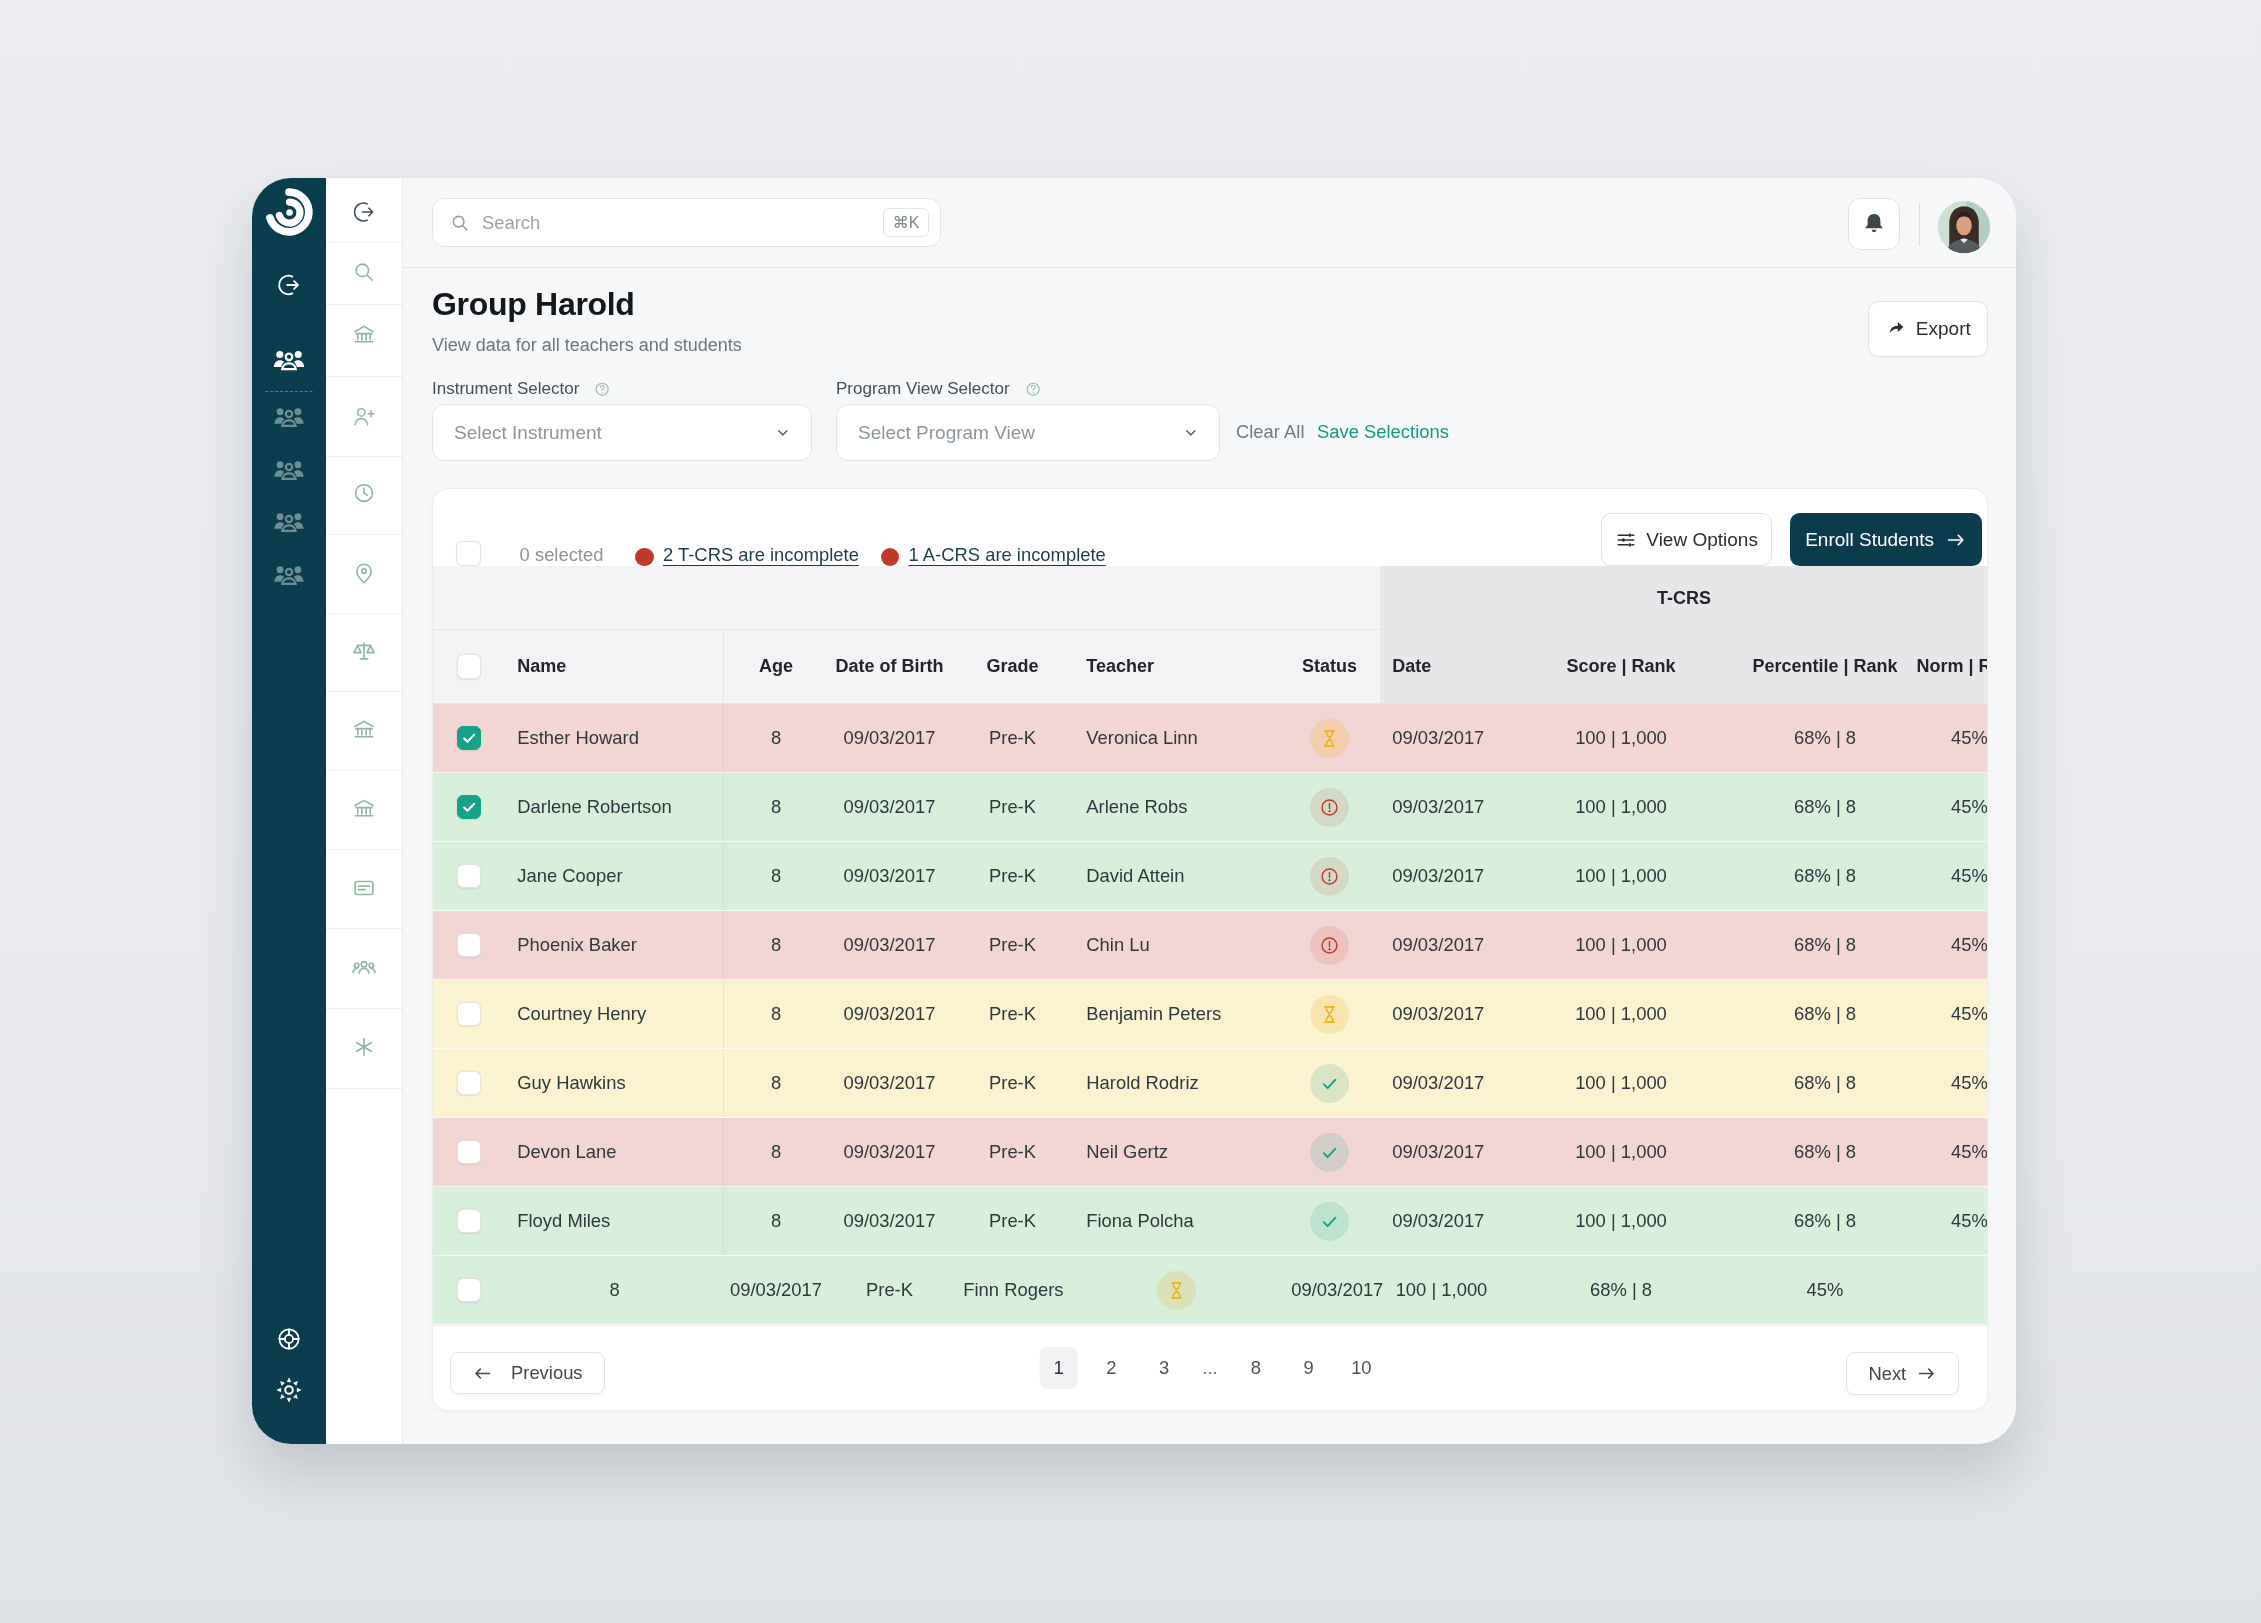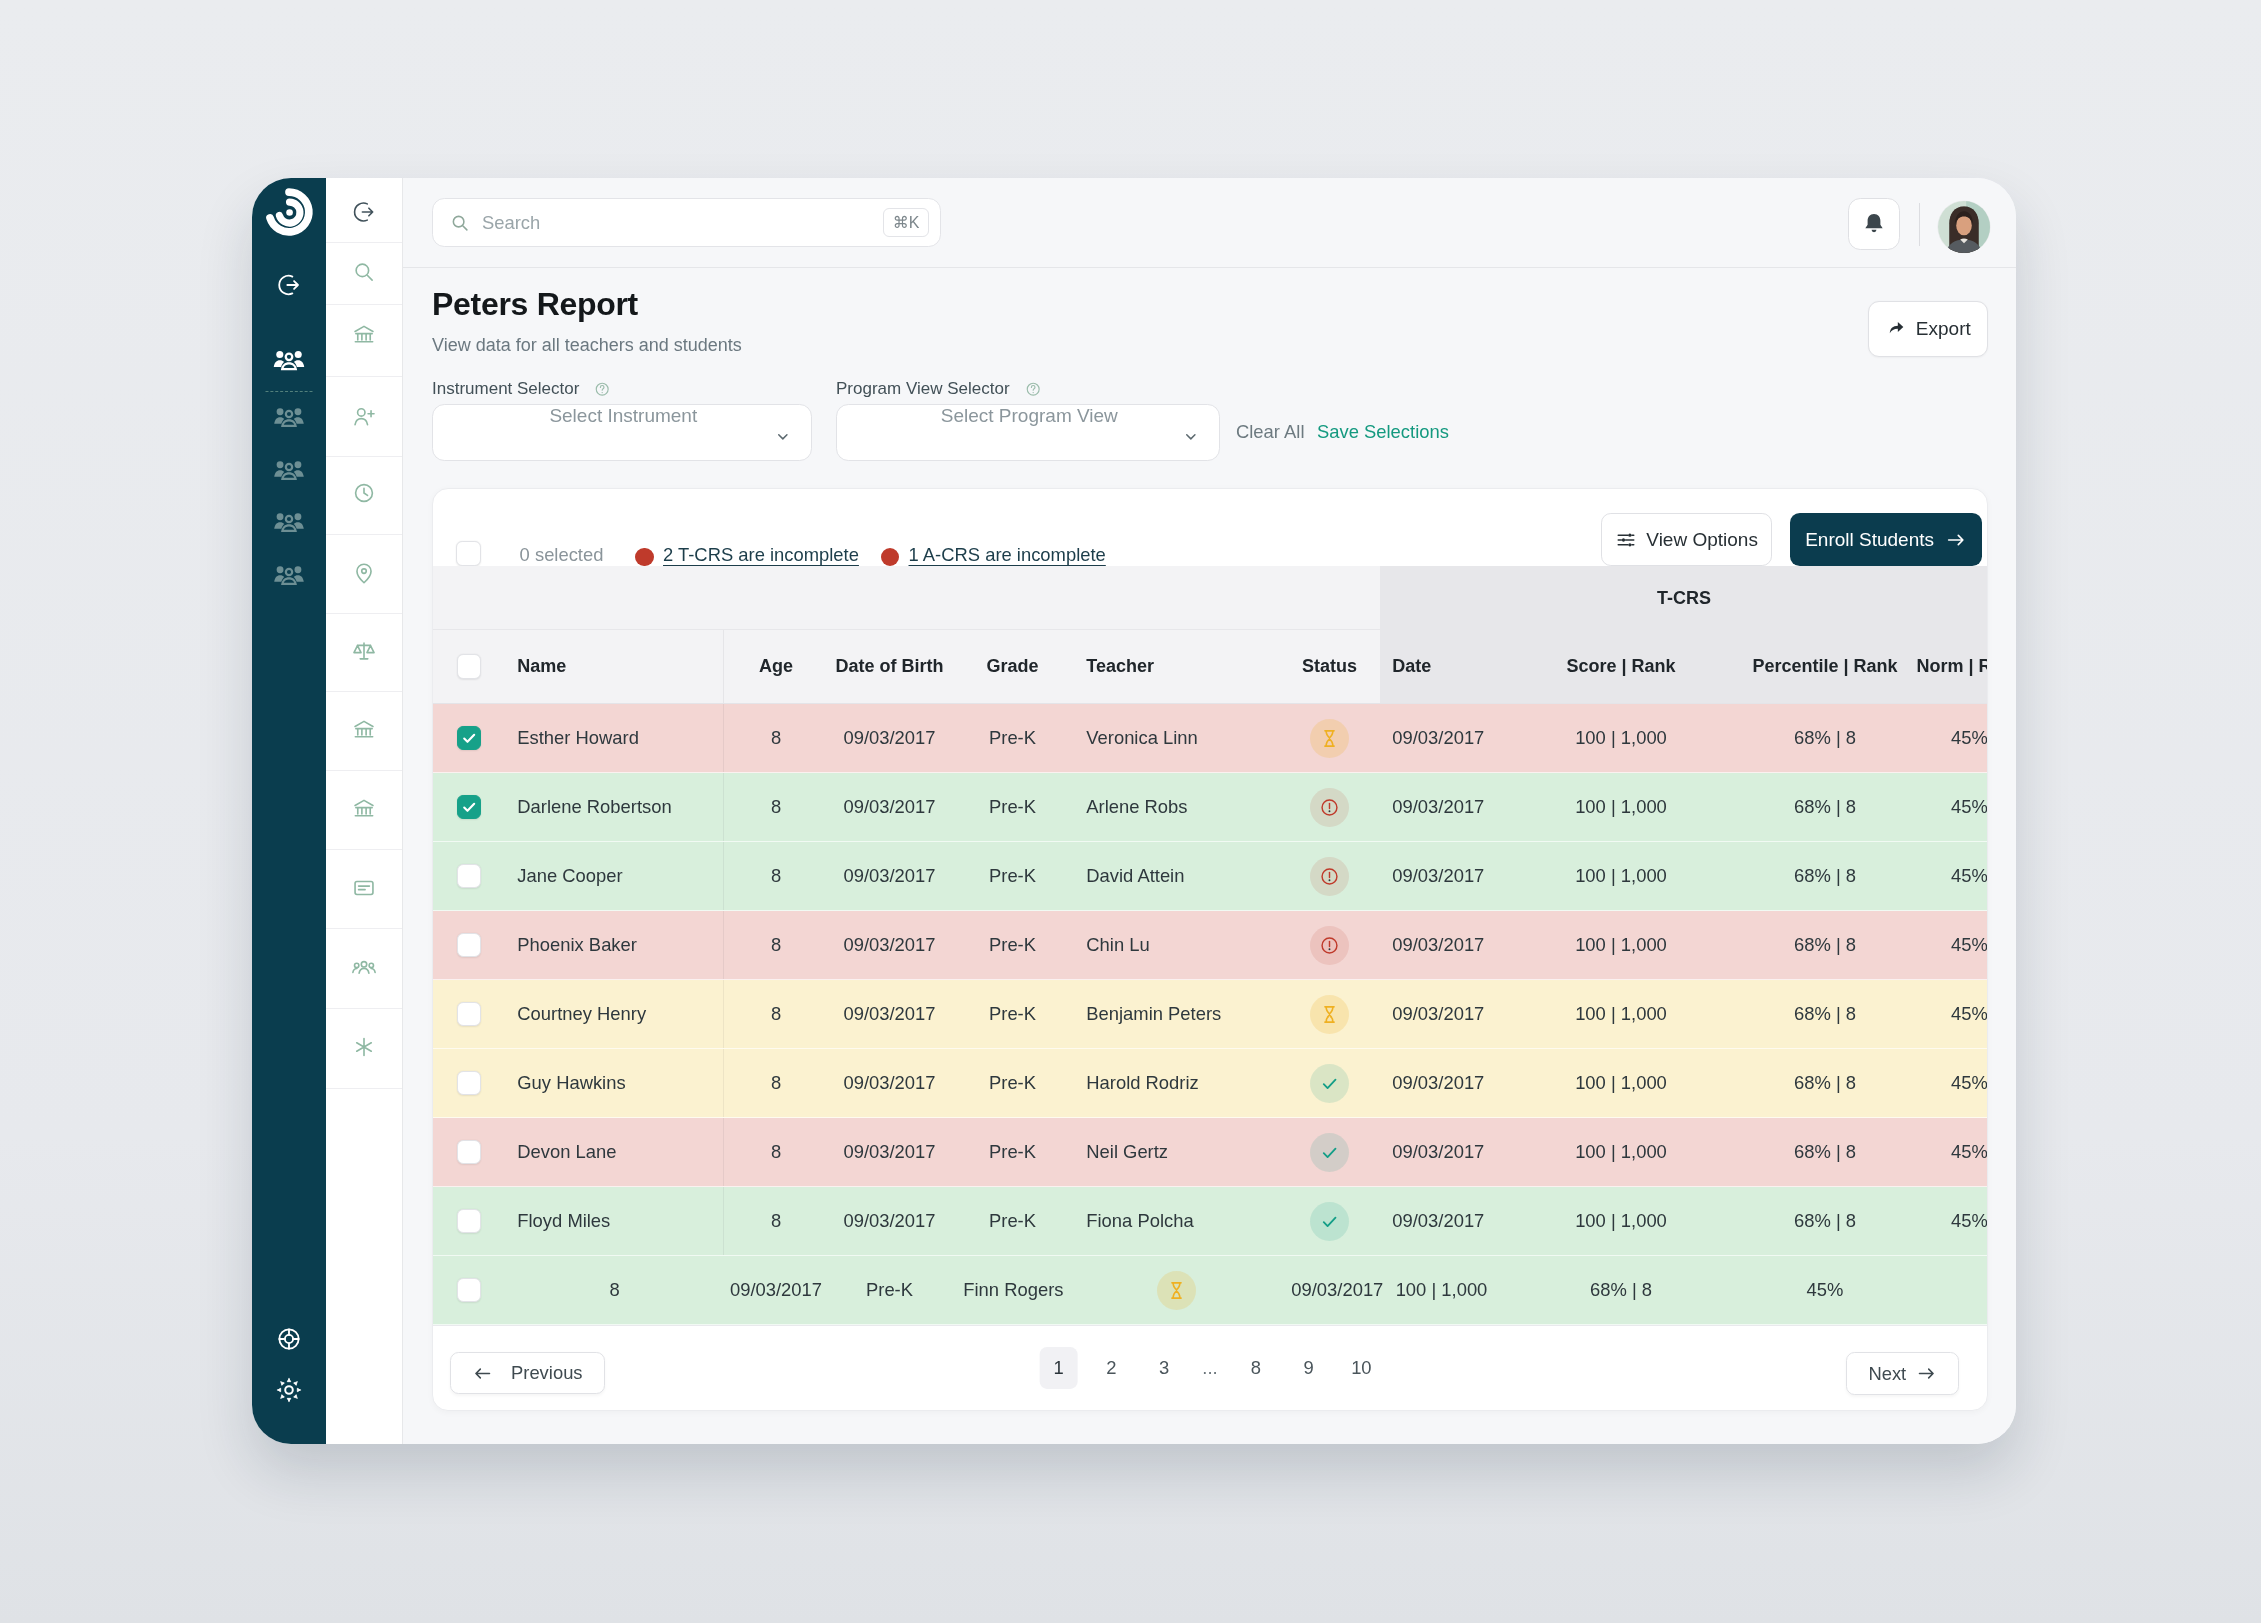--- a/index.html
+++ b/index.html
@@ -49,21 +49,21 @@
     color:#14181b; letter-spacing:-0.3px; }
   .page-subtitle { position:absolute; left:29px; top:157px; font-size:18px; color:#6b7880; }
   .export-btn { position:absolute; left:1465px; top:123px; width:120px; height:56px; background:#fff;
     border:0.9px solid #e0e1e5; border-radius:11px; display:flex; align-items:center; justify-content:center;
     gap:8.6px; font-size:19px; color:#272f34; box-shadow:0 0.6px 1.8px rgba(0,0,0,.04); cursor:pointer; }
 
   .filter-label { position:absolute; top:201px; font-size:17px; color:#425057; display:flex;
     align-items:center; gap:14px;text-align:center; }
   .dropdown { position:absolute; top:226px; height:57px; background:#fff; border:0.9px solid #e2e3e7;
     border-radius:12.3px; display:flex; align-items:center; padding:0 18.4px 0 21px;
-    font-size:19px; color:#8b969c; cursor:pointer;flex-direction:column; }
+    font-size:19px; color:#8b969c; cursor:pointer; }
   .dropdown .chev { margin-left:auto; color:#5b686e; }
   .link-plain { position:absolute; top:243px; font-size:18.4px; color:#6d7a80; cursor:pointer; }
   .link-accent { position:absolute; top:243px; font-size:18.4px; color:#13997f; font-weight:500; cursor:pointer; }
 
   
   .panel { position:absolute; left:29px; top:310px; width:1556px; height:923px; background:#fff;
     border:0.6px solid #ebecef; border-radius:16px; box-shadow:0 1.2px 6.1px rgba(0,0,0,.03);
     overflow:hidden; display:flex; flex-direction:column; }
 
   .ttoolbar { height:77px; flex:none; display:flex; align-items:flex-end; padding-left:23px; }
@@ -270,21 +270,21 @@
           <path d="M24 5c-9.5 0-13.5 7.5-13.5 15.5V48h27V20.5C37.5 12.5 33.5 5 24 5z" fill="#35292594"></path>
           <path d="M24 5c-9.5 0-13.5 7.5-13.5 15.5V48h27V20.5C37.5 12.5 33.5 5 24 5z" fill="#3a2d28"></path>
           <ellipse cx="24" cy="22.5" rx="7.2" ry="9.2" fill="#d9a07e"></ellipse>
           <path d="M15.5 21.5C16.2 12.8 19.8 9.5 24 9.5s7.8 3.3 8.5 12c-2-5.2-4.7-7.3-8.5-7.3s-6.5 2.1-8.5 7.3z" fill="#2c211d"></path>
           <path d="M7 48c2-8.5 9-12.5 17-12.5S39 39.5 41 48H7z" fill="#565b60"></path>
           <path d="M20.5 35.5 24 39l3.5-3.5c-1.1-.6-2.3-.9-3.5-.9s-2.4.3-3.5.9z" fill="#e8e4de"></path>
         </svg>
       </div>
     </div>
 
-    <div class="page-title">Peters Report</div>
+    <div class="page-title">Group Harold</div>
     <div class="page-subtitle">View data for all teachers and students</div>
     <div class="export-btn">
       <svg width="22" height="22" viewBox="0 0 48 48" fill="#272f34">
         <path d="M28 8.5 40 19.5 28 30.5v-7.2c-8.6 0-14 3.3-17.5 10.2.3-11 6.6-16.6 17.5-16.8V8.5z"></path>
       </svg>
       <span>Export</span>
     </div>
 
     <div class="filter-label" style="left:29px">
       <span>Instrument Selector</span>

